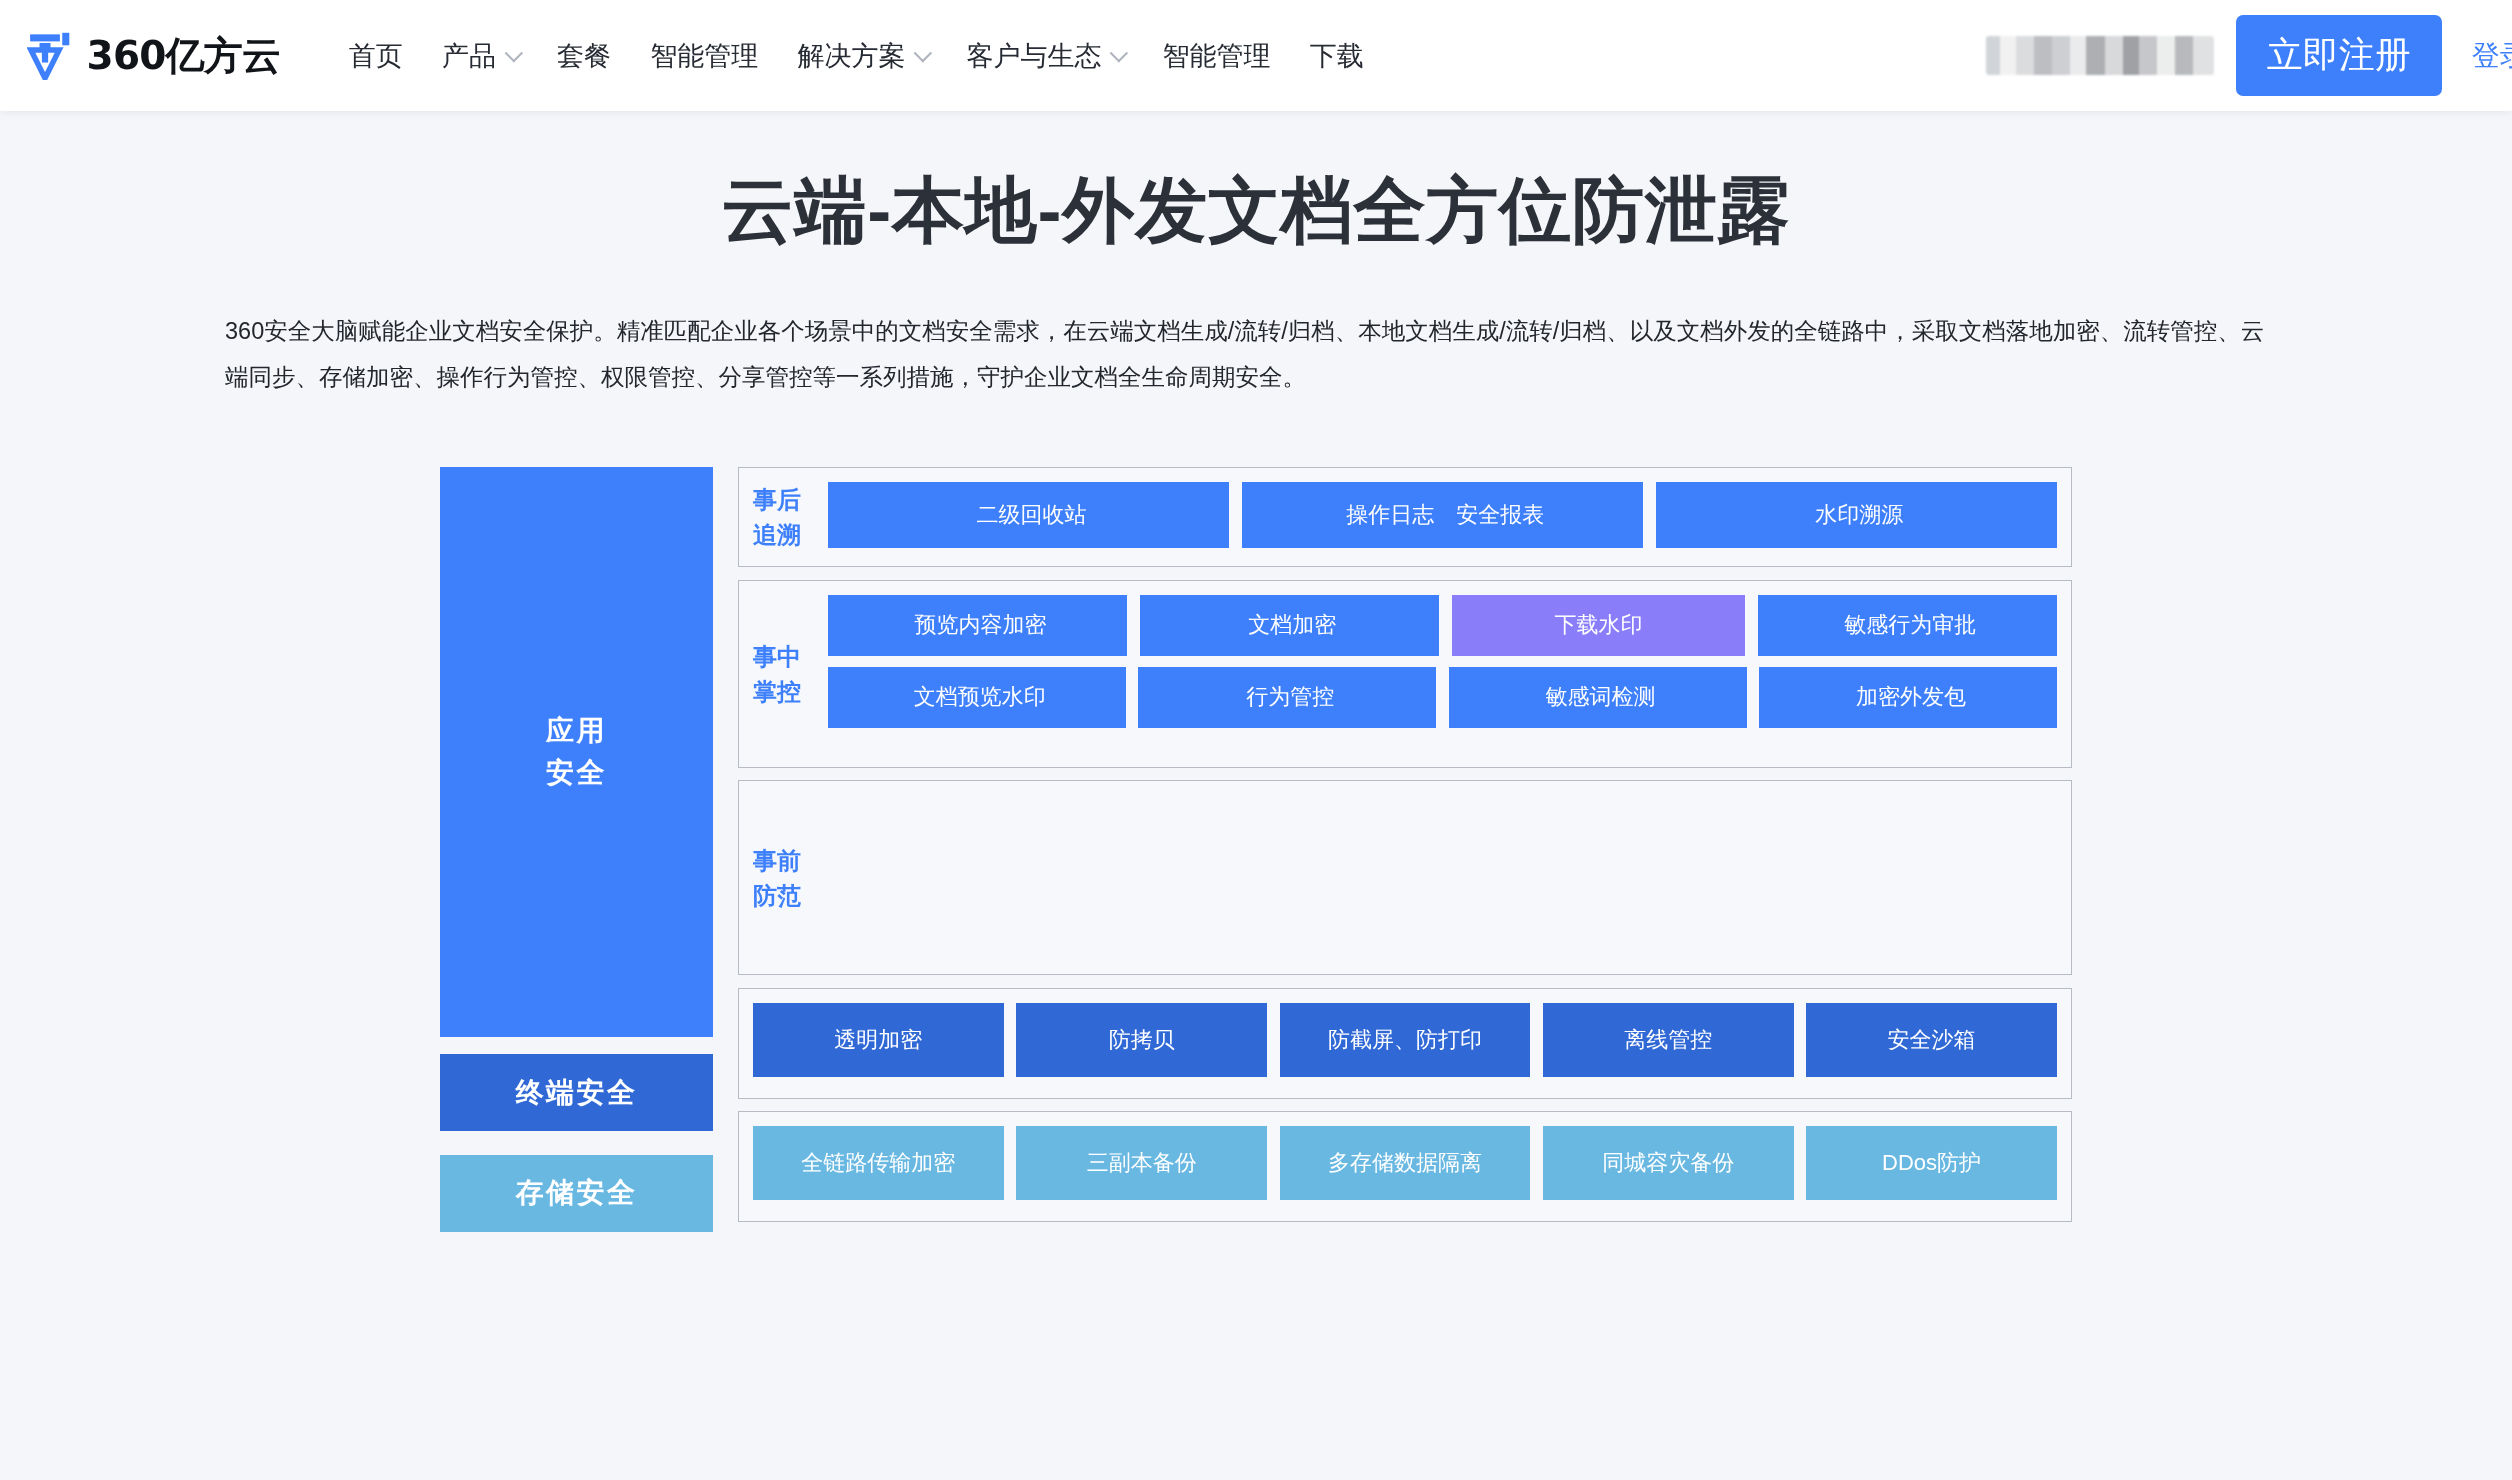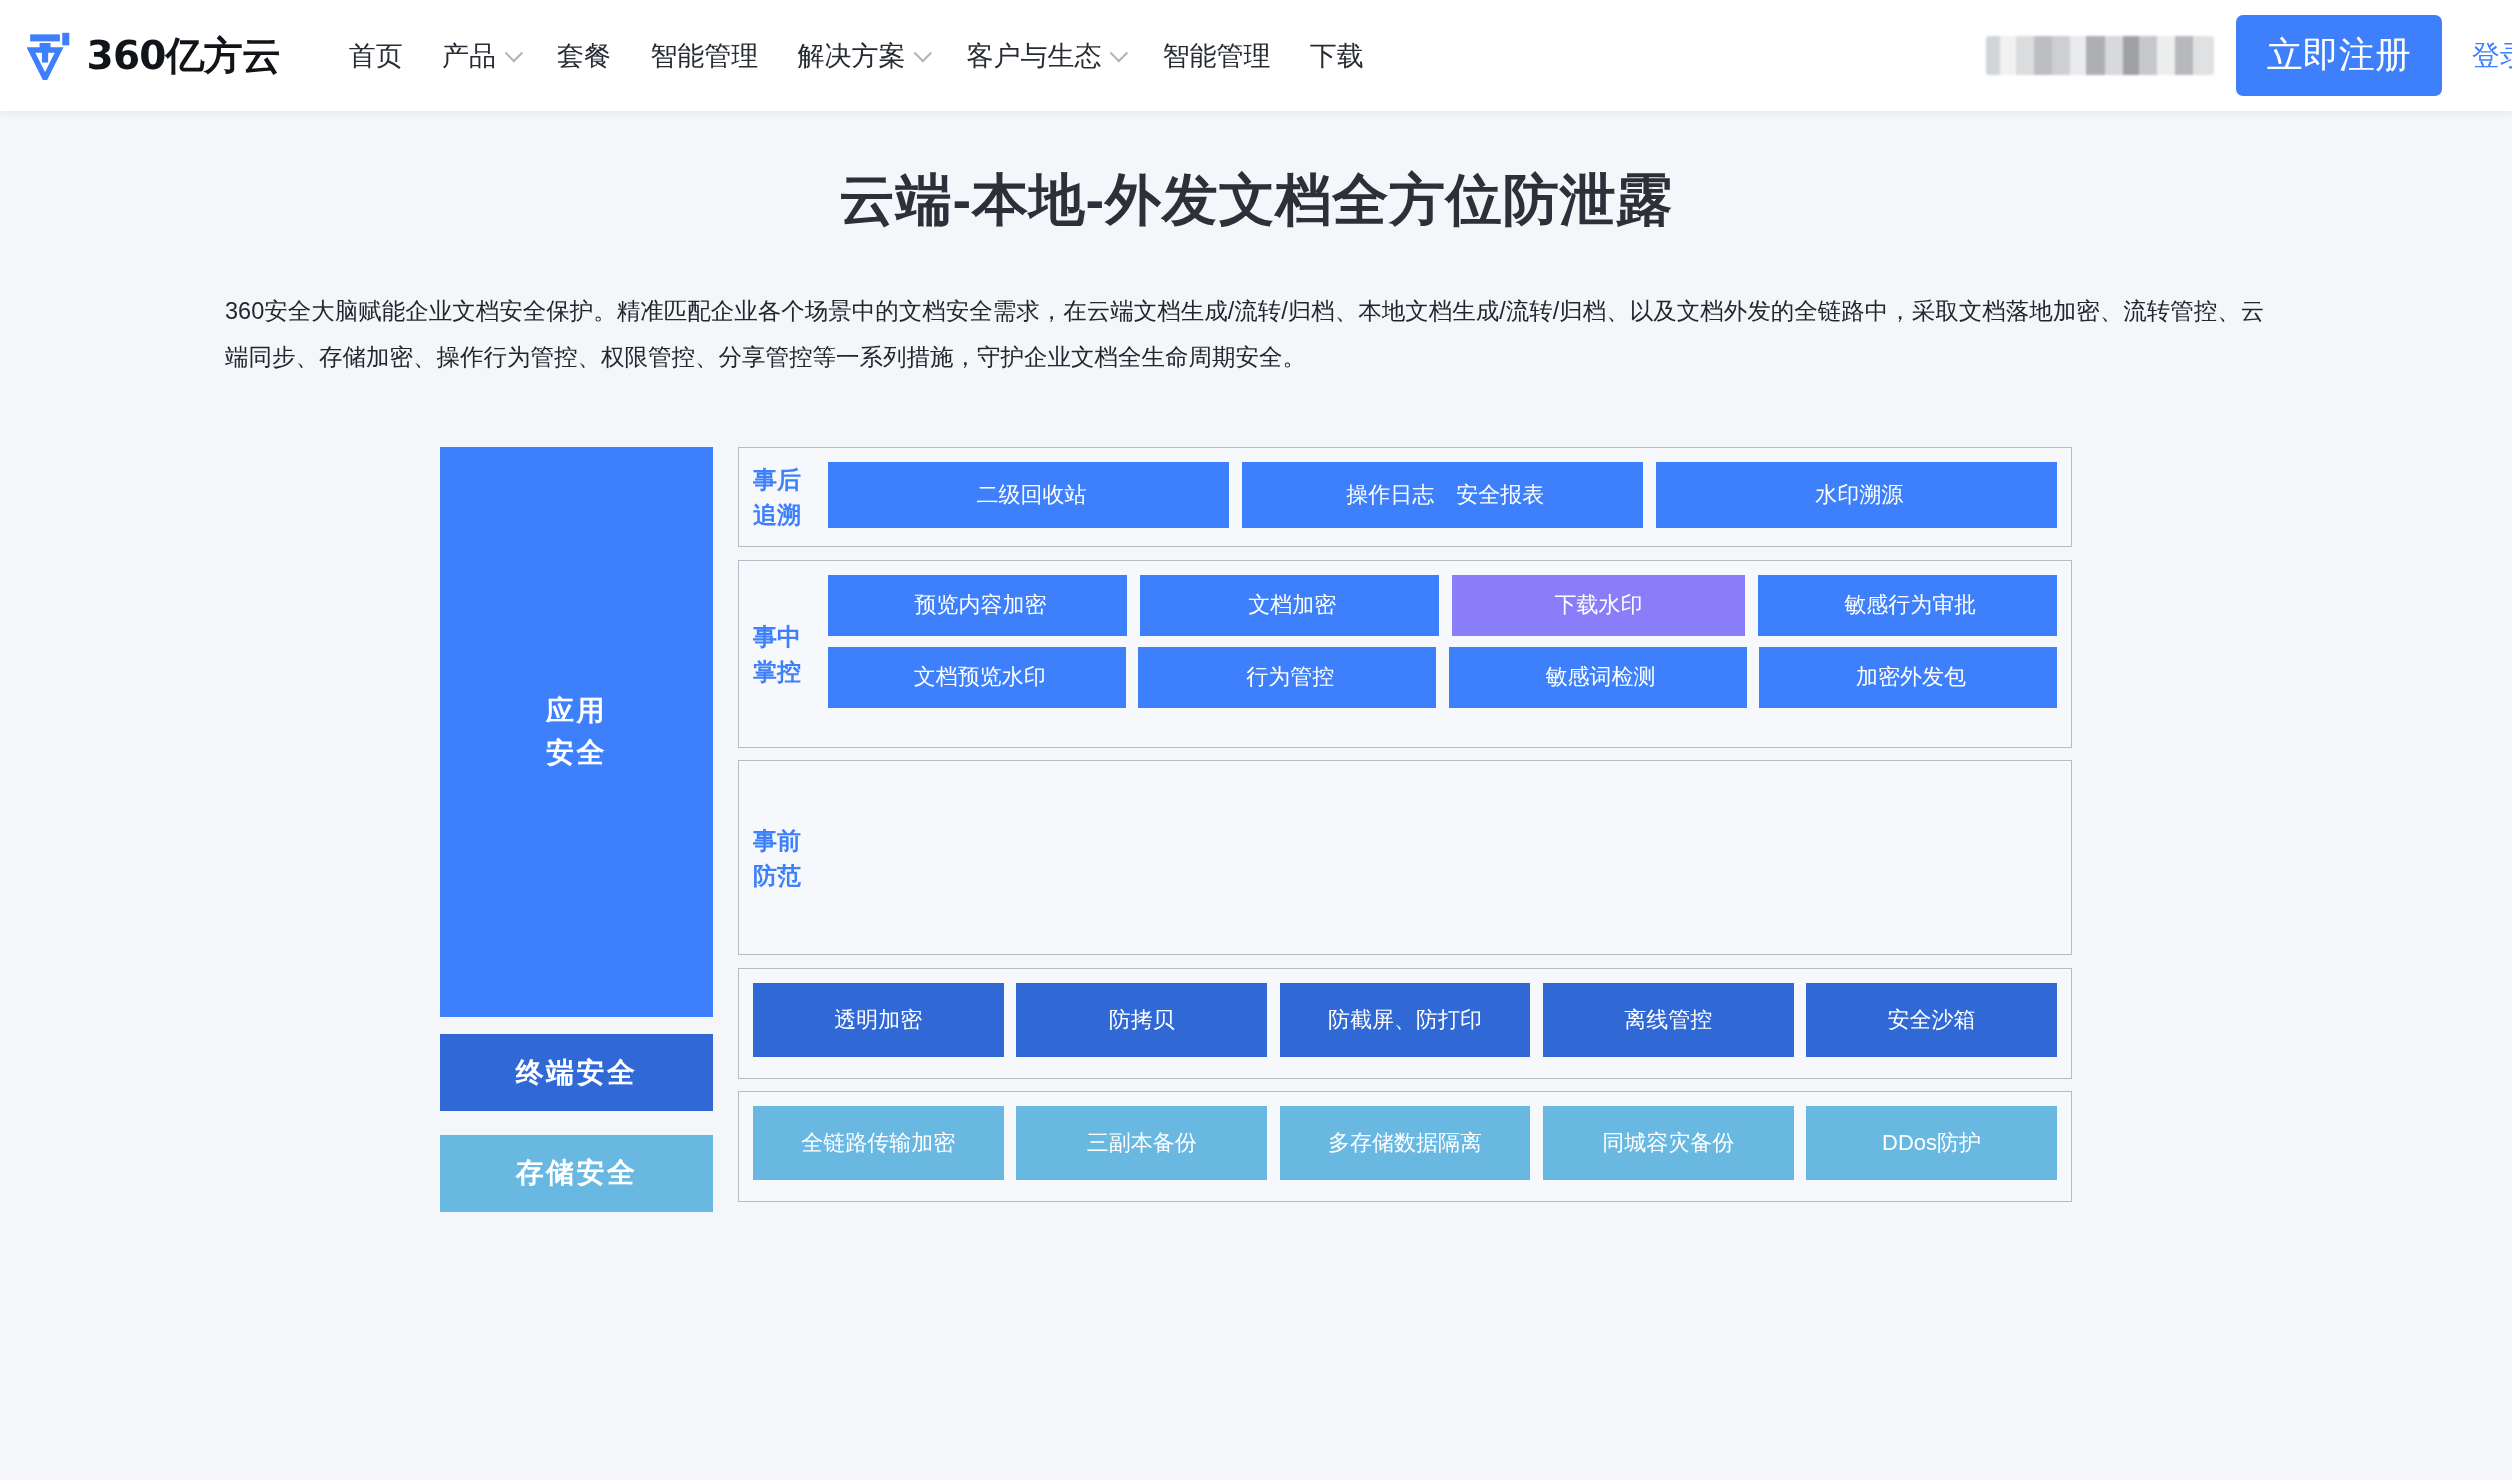--- a/index.html
+++ b/index.html
@@ -100,21 +100,21 @@
     margin-left: 30px;
     margin-right: -15.7px;
     white-space: nowrap;
     cursor: pointer;
   }
 
   
   .hero { padding-top: 52px; }
   .hero-title {
     text-align: center;
-    font-size: 56px;
+    font-size: 72px;
     font-weight: 700;
     color: #2c3038;
     letter-spacing: 0.8px;
   }
   .hero-desc {
     width: 2062px;
     margin: 49px auto 0;
     font-size: 23.5px;
     line-height: 46px;
     color: #23262c;

